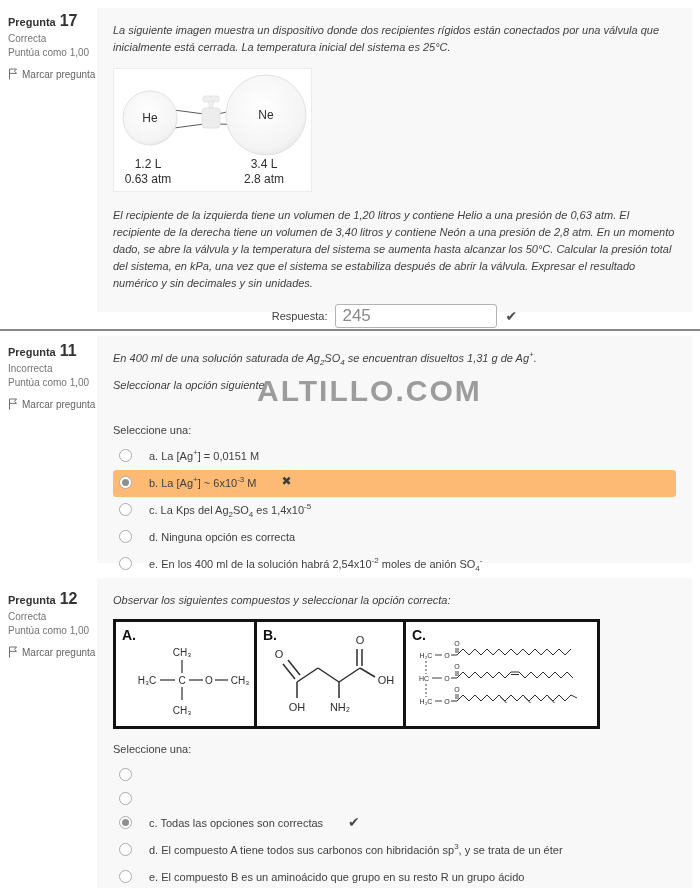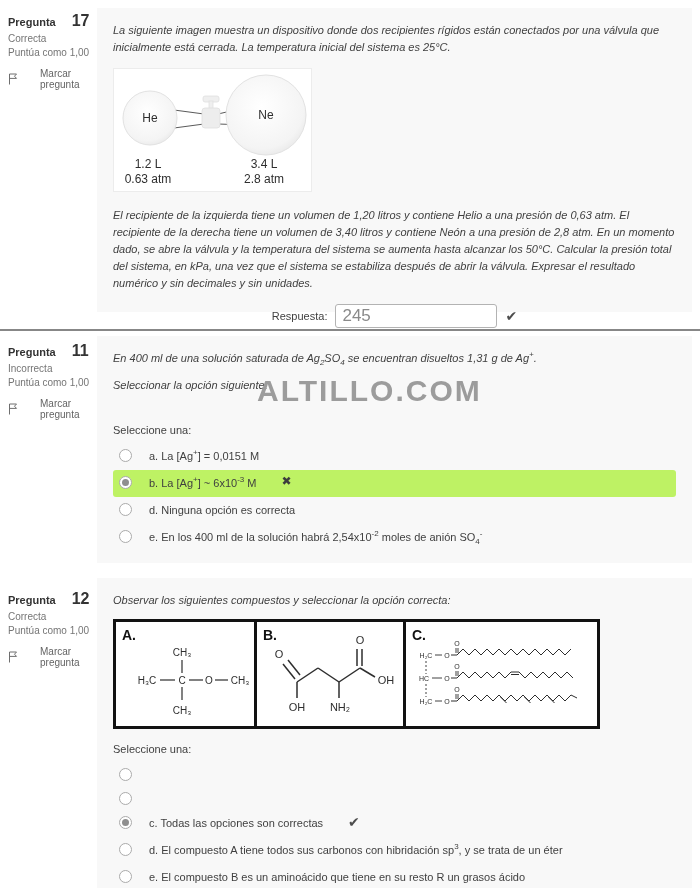--- a/index.html
+++ b/index.html
@@ -1,25 +1,25 @@
 <!DOCTYPE html>
 <html><head>
 <meta charset="utf-8">
 <style>
   html,body{margin:0;padding:0;background:#ffffff;}
   body{width:700px;height:893px;font-family:"Liberation Sans","DejaVu Sans",sans-serif;color:#3f3f3f;position:relative;overflow:hidden;}
   .page{position:absolute;inset:0;background:#fff;}
 
   
   .info{position:absolute;left:8px;width:88px;}
-  .qtitle{display:flex;align-items:baseline;gap:16px;color:#333;}
+  .qtitle{display:flex;align-items:baseline;gap:4px;color:#333;}
   .qtitle .qword{font-size:11px;font-weight:700;}
   .qtitle .qnum{font-size:16px;font-weight:700;}
   .meta{margin-top:3px;font-size:10px;color:#757575;}
-  .flagrow{margin-top:10px;display:flex;align-items:center;gap:22px;font-size:10px;color:#646464;cursor:pointer;}
+  .flagrow{margin-top:10px;display:flex;align-items:flex-end;gap:4px;font-size:10px;color:#646464;cursor:pointer;}
   .flagrow svg{flex:0 0 auto;}
 
   
   .content{position:absolute;left:97px;width:595px;background:#f8f8f8;box-sizing:border-box;padding:14px 16px;font-size:11px;line-height:1.55;}
   #c10{top:8px;height:304px;}
   #c11{top:336px;height:227px;}
   #c12{top:578px;height:310px;}
   .divider{position:absolute;left:0;top:329px;width:700px;height:2px;background:#878787;}
 
   p{margin:0 0 10px 0;font-style:italic;}
@@ -31,21 +31,21 @@
 
   
   .answer-row{display:flex;align-items:center;gap:8px;margin-top:12px;justify-content:center;}
   .answer-row input{width:148px;height:18px;border:1px solid #b3b3b3;border-radius:3px;background:#fff;font-family:inherit;font-size:17px;color:#8a8a8a;padding:2px 6px;}
   .mark-check{color:#4d4d4d;font-size:14px;line-height:1;}
   .mark-cross{color:#3d3d3d;font-size:12px;font-weight:700;line-height:1;}
 
   
   .choose{margin:4px 0 4px 0;}
   .opt{display:flex;align-items:flex-start;gap:17px;padding:5px 6px;border-radius:3px;}
-  .opt.hl{background:#bef264;}
+  .opt.hl{background:#fdba74;}
   .radio{flex:0 0 auto;width:11px;height:11px;margin-top:1px;border:1px solid #ababab;border-radius:50%;background:#fff;position:relative;}
   .radio.sel::after{content:"";position:absolute;left:2px;top:2px;width:7px;height:7px;border-radius:50%;background:#8f8f8f;}
   .opt-text{color:#3f3f3f;}
   .opt .mark-check,.opt .mark-cross{margin-left:8px;}
 
   
   .watermark{position:absolute;left:160px;top:32px;font-size:30px;font-weight:700;letter-spacing:2px;color:#9c9c9c;}
 
   
   .compounds{display:flex;width:481px;border:3px solid #121212;background:#fff;margin:8px 0 12px 0;}
@@ -142,20 +142,24 @@
     <div class="choose">Seleccione una:</div>
 
     <div class="opt">
       <span class="radio"></span>
       <span class="opt-text">a. La [Ag<sup>+</sup>] = 0,0151 M</span>
     </div>
     <div class="opt hl">
       <span class="radio sel"></span>
       <span class="opt-text">b. La [Ag<sup>+</sup>] ~ 6x10<sup>-3</sup> M</span>
       <span class="mark-cross">✖</span>
+    </div>
+    <div class="opt">
+      <span class="radio"></span>
+      <span class="opt-text">c. La Kps del Ag<sub>2</sub>SO<sub>4</sub> es 1,4x10<sup>-5</sup></span>
     </div>
     <div class="opt">
       <span class="radio"></span>
       <span class="opt-text">d. Ninguna opción es correcta</span>
     </div>
     <div class="opt">
       <span class="radio"></span>
       <span class="opt-text">e. En los 400 ml de la solución habrá 2,54x10<sup>-2</sup> moles de anión SO<sub>4</sub><sup>-</sup></span>
     </div>
   </div>
@@ -274,17 +278,17 @@
       <span class="radio sel"></span>
       <span class="opt-text">c. Todas las opciones son correctas</span>
       <span class="mark-check">✔</span>
     </div>
     <div class="opt">
       <span class="radio"></span>
       <span class="opt-text">d. El compuesto A tiene todos sus carbonos con hibridación sp<sup>3</sup>, y se trata de un éter</span>
     </div>
     <div class="opt">
       <span class="radio"></span>
-      <span class="opt-text">e. El compuesto B es un aminoácido que tiene en su resto R un grasos ácido</span>
+      <span class="opt-text">e. El compuesto B es un aminoácido que grupo en su resto R un grupo ácido</span>
     </div>
   </div>
 
 </div>
 
 </body></html>

